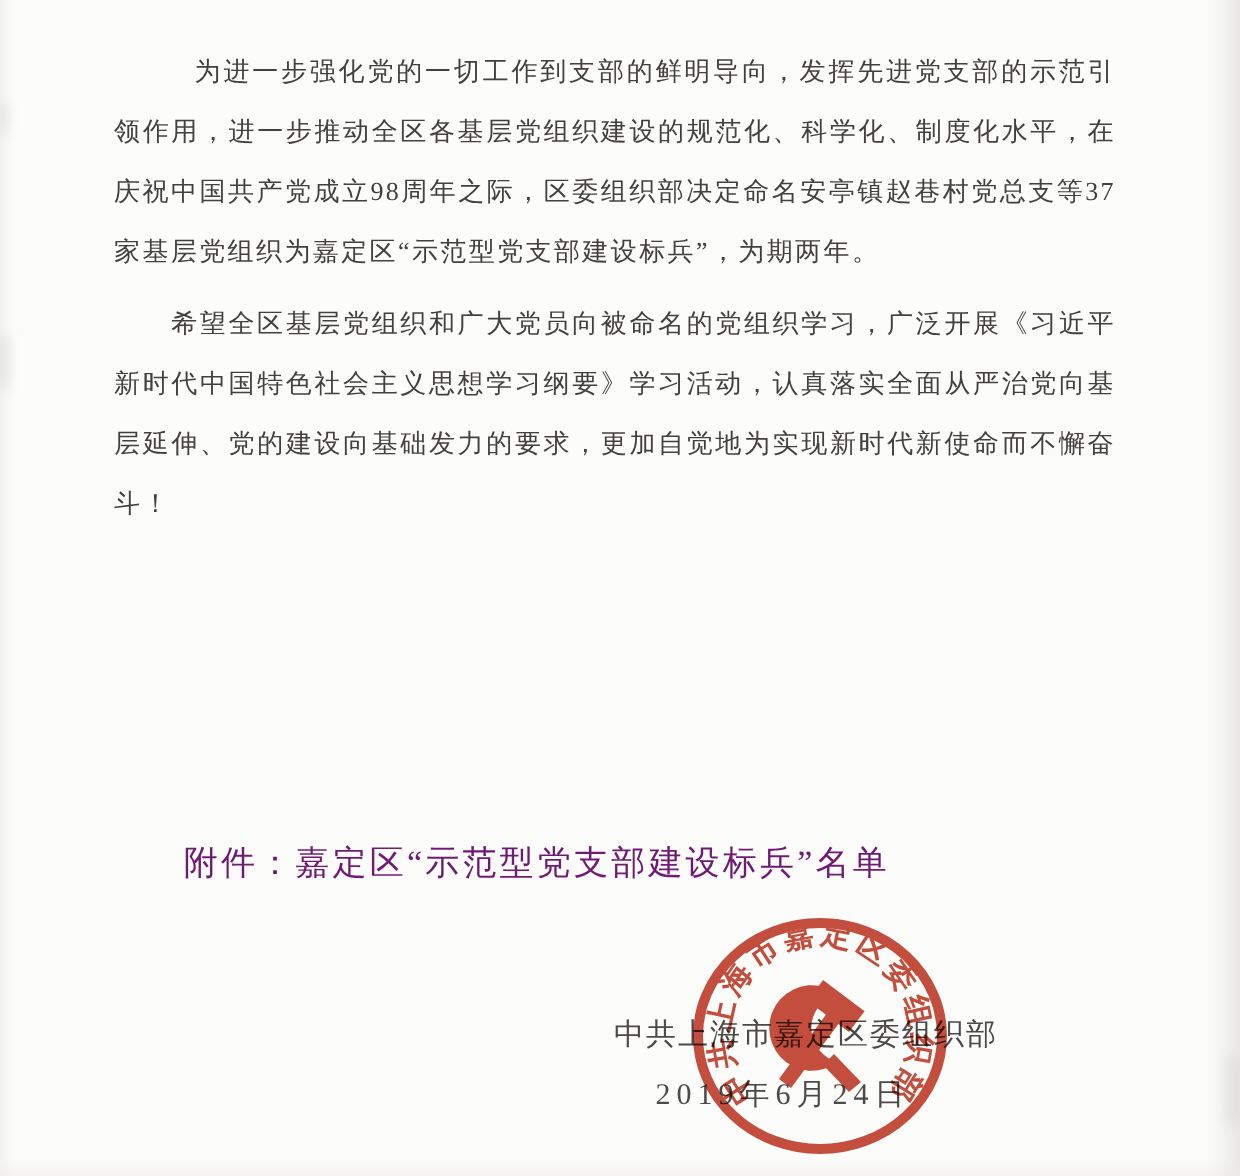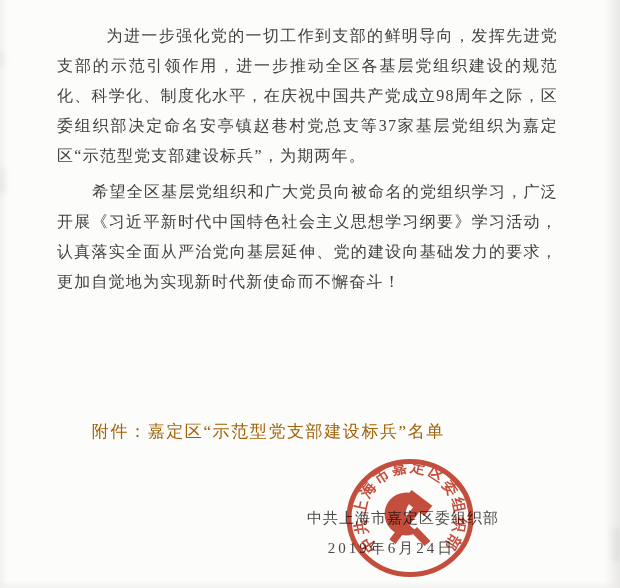--- a/index.html
+++ b/index.html
@@ -42,39 +42,39 @@
   }
   .smudge.s1 { left: -2px; top: 168px; width: 7px; height: 26px; }
   .smudge.s2 { left: -2px; top: 52px;  width: 6px; height: 14px; }
   .smudge.s3 { right: -2px; top: 528px; width: 9px; height: 34px; }
 
   .body-text {
     position: absolute;
     top: 21px;
     left: 57px;
     width: 501px;
-    font-size: 16px;
+    font-size: 13px;
     line-height: 30px;
     letter-spacing: 1.2px;
     color: #434140;
     text-align: justify;
   }
   .para { margin: 0; text-indent: 2.2em; }
   .para.first { text-indent: 3.1em; }
   .para + .para { margin-top: 6px; }
 
   .attachment {
     position: absolute;
     top: 419px;
     left: 57px;
     width: 510px;
     font-size: 17px;
     line-height: 26px;
     letter-spacing: 1.6px;
-    color: #a16207;
+    color: #701a75;
     text-indent: 2.05em;
   }
 
   .signature {
     position: absolute;
     top: 508px;
     left: 305px;
     width: 196px;
     text-align: center;
     font-size: 15px;

